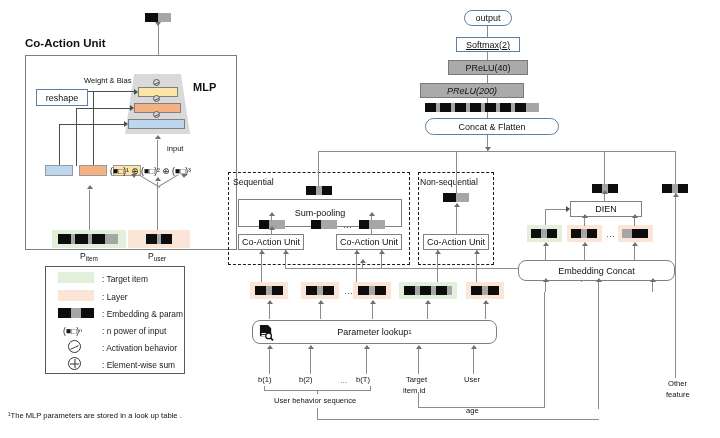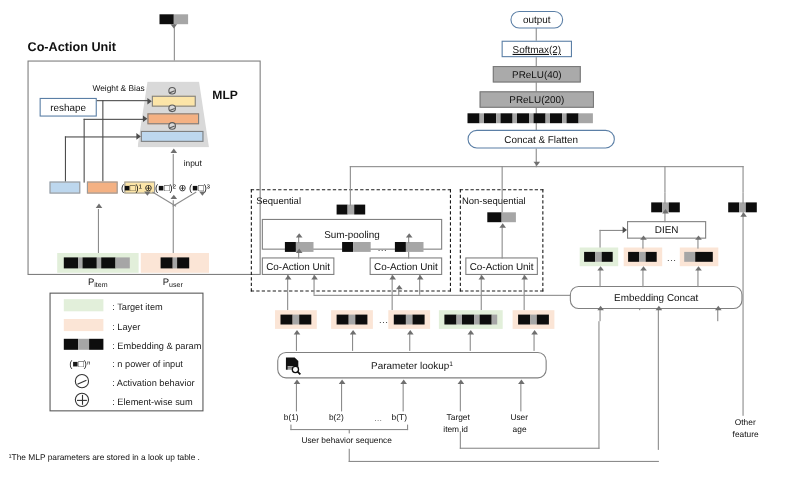--- a/index.html
+++ b/index.html
@@ -190,21 +190,21 @@
 <div class="lglabel" style="left:102px;top:343px;">: Activation behavior</div>
 
 <div class="circ plus" style="left:68px;top:357px;width:13px;height:13px;"></div>
 <div class="lglabel" style="left:102px;top:360px;">: Element-wise sum</div>
 
 <div class="ln" style="left:487px;top:22px;width:1.4px;height:105px;"></div>
 
 <div class="box box-white box-round t-box" style="left:464px;top:10px;width:48px;height:16px;">output</div>
 <div class="box box-white t-box" style="left:456px;top:37px;width:64px;height:15px;text-decoration:underline;">Softmax(2)</div>
 <div class="box box-gray t-box" style="left:448px;top:60px;width:80px;height:15px;">PReLU(40)</div>
-<div class="box box-gray t-box" style="left:436px;top:83px;width:104px;height:15px;">PReLU(200)</div>
+<div class="box box-gray t-box" style="left:420px;top:83px;width:104px;height:15px;font-style:italic;">PReLU(200)</div>
 
 <div class="chip" style="left:425px;top:103px;width:120px;height:9px;">
   <i class="k" style="width:11px;"></i>
     <i class="g" style="width:4px;"></i>
   <i class="k" style="width:11px;"></i>
     <i class="g" style="width:4px;"></i>
   <i class="k" style="width:11px;"></i>
     <i class="g" style="width:4px;"></i>
   <i class="k" style="width:11px;"></i>
     <i class="g" style="width:4px;"></i>
@@ -436,21 +436,21 @@
 
 <div class="txt t-sm" style="left:258px;top:376px;">b(1)</div>
 <div class="txt t-sm" style="left:299px;top:376px;">b(2)</div>
 <div class="dots" style="left:340px;top:376px;font-size:7.5px;">…</div>
 <div class="txt t-sm" style="left:356px;top:376px;">b(T)</div>
 
 <div class="txt t-sm" style="left:406px;top:376px;">Target</div>
 <div class="txt t-sm" style="left:403px;top:387px;">item id</div>
 
 <div class="txt t-sm" style="left:464px;top:376px;">User</div>
-<div class="txt t-sm" style="left:466px;top:387px;">age</div>
+<div class="txt t-sm" style="left:466px;top:407px;">age</div>
 
 <div class="txt t-sm" style="left:668px;top:380px;">Other</div>
 <div class="txt t-sm" style="left:666px;top:391px;">feature</div>
 
 <div class="ln" style="left:264px;top:390px;width:107px;height:1px;"></div>
 <div class="ln" style="left:264px;top:386px;width:1px;height:5px;"></div>
 <div class="ln" style="left:370px;top:386px;width:1px;height:5px;"></div>
 <div class="ln" style="left:317px;top:390px;width:1px;height:4px;"></div>
 <div class="txt t-sm" style="left:274px;top:397px;">User behavior sequence</div>
 

